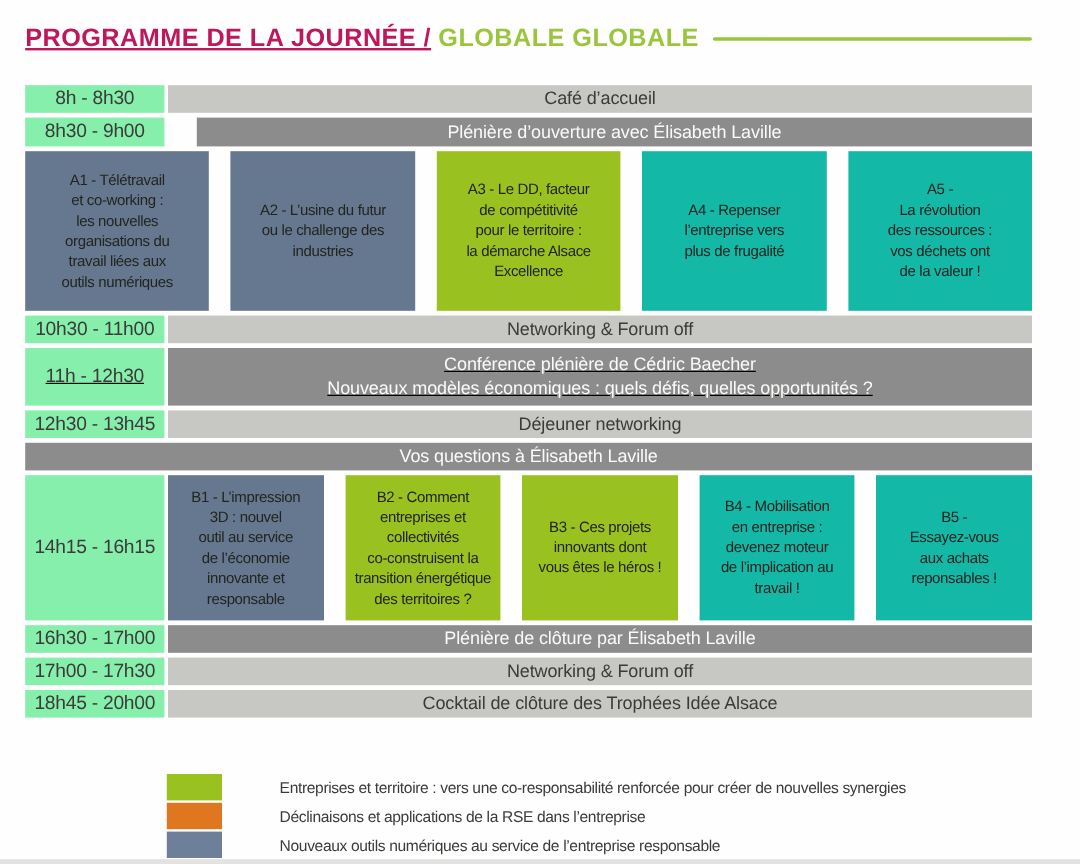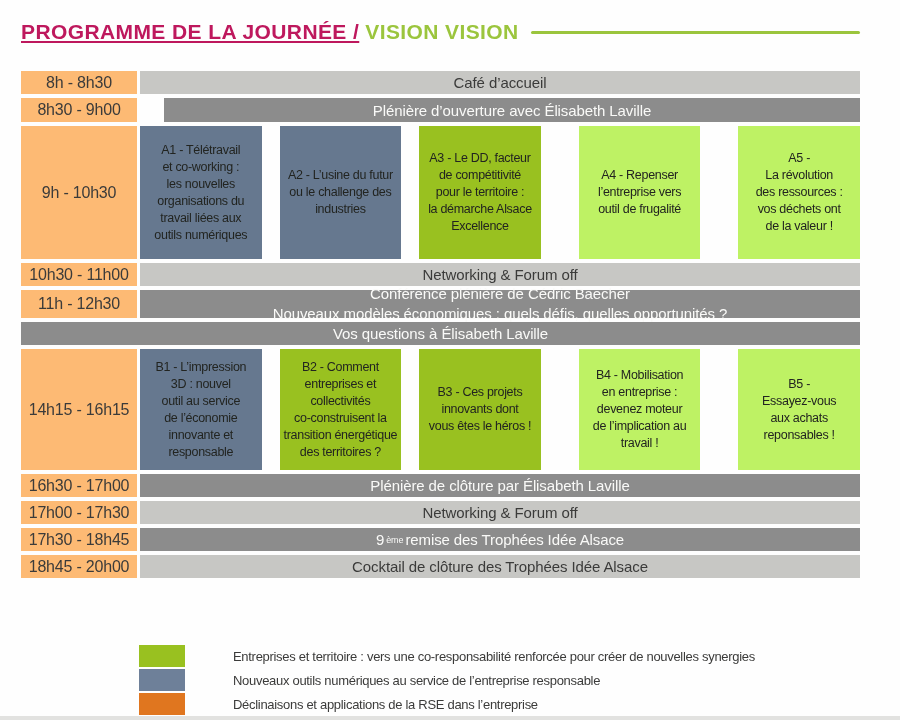--- a/index.html
+++ b/index.html
@@ -15,25 +15,25 @@
   }
   .title { font-size:21px; font-weight:700; letter-spacing:0.4px; white-space:nowrap; }
   .t-orange { color:#be185d;text-decoration:underline; }
   .t-green  { color:#9bc53d; margin-left:6px; }
   .title-line { flex:1; height:3px; background:#9bc53d; margin-left:12px; border-radius:2px; }
 
   
   .table { position:absolute; left:21px; top:71px; width:839px; }
   .row { display:flex; margin-bottom:4px; height:23px; }
   .row.h24 { height:24px;gap:24px; }
-  .row.h44 { height:28px; }
+  .row.h44 { height:48px;text-decoration:underline; }
   .row.hA  { height:133px; }
   .row.hB  { height:121px; }
   .time {
-    width:116px; margin-right:3px; background:#fdba74; color:#3b3b3a;
+    width:116px; margin-right:3px; background:#86efac; color:#3b3b3a;
     font-size:16px; letter-spacing:-0.2px;
     display:flex; align-items:center; justify-content:center; flex-shrink:0;
   }
   .bar {
     flex:1; display:flex; align-items:center; justify-content:center;
     font-size:15px; letter-spacing:-0.1px; text-align:center;
   }
   .bar.light { background:#c7c7c4; color:#3b3b3a; }
   .bar.dark  { background:#8c8c8c; color:#fafaf8; }
   .bar.two-line { flex-direction:column; line-height:20px; }
@@ -41,77 +41,76 @@
 
   .cards { flex:1; display:flex; gap:18px; }
   .card {
     flex:1; display:flex; align-items:center; justify-content:center;
     text-align:center; white-space:pre-line; overflow:hidden;
     font-size:12.5px; line-height:17px; letter-spacing:-0.3px;
     color:#222420; padding:2px;
   }
   .c-blue   { background:#66788f; }
   .c-green  { background:#99c120; }
-  .c-orange { background:#bef264;margin-left:20px; }
+  .c-orange { background:#14b8a6; }
 
   
   .legend { position:absolute; left:139px; top:645px; }
   .legend-item { display:flex; align-items:center; height:22px; margin-bottom:2px;gap:36px; }
   .swatch { width:46px; height:22px; margin-right:12px; flex-shrink:0; }
   .sw-green  { background:#99c120; }
   .sw-orange { background:#e0761f; }
   .sw-blue   { background:#6e8099; }
   .legend-label { font-size:13px; letter-spacing:-0.3px; color:#3b3b3a; white-space:nowrap; }
 
   .bottom-strip { position:absolute; left:0; bottom:0; width:900px; height:4px; background:#e2e2e0; }
 </style>
 </head>
 <body>
 
 <div class="page">
 
   <div class="title-row">
     <div class="title">
-      <span class="t-orange">PROGRAMME DE LA JOURNÉE /</span><span class="t-green">VISION VISION</span>
+      <span class="t-orange">PROGRAMME DE LA JOURNÉE /</span><span class="t-green">GLOBALE GLOBALE</span>
     </div>
     <div class="title-line"></div>
   </div>
 
   <div class="table">
 
     <div class="row">
       <div class="time">8h - 8h30</div>
       <div class="bar light">Café d’accueil</div>
     </div>
 
     <div class="row h24">
       <div class="time">8h30 - 9h00</div>
       <div class="bar dark">Plénière d’ouverture avec Élisabeth Laville</div>
     </div>
 
     <div class="row hA">
-      <div class="time">9h - 10h30</div>
       <div class="cards">
         <div class="card c-blue">A1 - Télétravail
 et co-working :
 les nouvelles
 organisations du
 travail liées aux
 outils numériques</div>
         <div class="card c-blue">A2 - L’usine du futur
 ou le challenge des
 industries</div>
         <div class="card c-green">A3 - Le DD, facteur
 de compétitivité
 pour le territoire :
 la démarche Alsace
 Excellence</div>
         <div class="card c-orange">A4 - Repenser
 l’entreprise vers
-outil de frugalité</div>
+plus de frugalité</div>
         <div class="card c-orange">A5 -
 La révolution
 des ressources :
 vos déchets ont
 de la valeur !</div>
       </div>
     </div>
 
     <div class="row">
       <div class="time">10h30 - 11h00</div>
@@ -119,20 +118,24 @@
     </div>
 
     <div class="row h44">
       <div class="time">11h - 12h30</div>
       <div class="bar dark two-line">
         <div>Conférence plénière de Cédric Baecher</div>
         <div>Nouveaux modèles économiques : quels défis, quelles opportunités ?</div>
       </div>
     </div>
 
+    <div class="row">
+      <div class="time">12h30 - 13h45</div>
+      <div class="bar light">Déjeuner networking</div>
+    </div>
 
     <div class="row">
       <div class="bar dark">Vos questions à Élisabeth Laville</div>
     </div>
 
     <div class="row hB">
       <div class="time">14h15 - 16h15</div>
       <div class="cards">
         <div class="card c-blue">B1 - L’impression
 3D : nouvel
@@ -164,46 +167,38 @@
     <div class="row">
       <div class="time">16h30 - 17h00</div>
       <div class="bar dark">Plénière de clôture par Élisabeth Laville</div>
     </div>
 
     <div class="row">
       <div class="time">17h00 - 17h30</div>
       <div class="bar light">Networking &amp; Forum off</div>
     </div>
 
-    <div class="row">
-      <div class="time">17h30 - 18h45</div>
-      <div class="bar dark">
-        <span>9</span>
-          <sup class="ord">ème</sup> 
-          <span>remise des Trophées Idée Alsace</span>
-      </div>
-    </div>
 
     <div class="row">
       <div class="time">18h45 - 20h00</div>
       <div class="bar light">Cocktail de clôture des Trophées Idée Alsace</div>
     </div>
 
   </div>
 
   <div class="legend">
     <div class="legend-item">
       <span class="swatch sw-green"></span>
       <span class="legend-label">Entreprises et territoire : vers une co-responsabilité renforcée pour créer de nouvelles synergies</span>
     </div>
     <div class="legend-item">
+      <span class="swatch sw-orange"></span>
+      <span class="legend-label">Déclinaisons et applications de la RSE dans l’entreprise</span>
+    </div>
+    <div class="legend-item">
       <span class="swatch sw-blue"></span>
       <span class="legend-label">Nouveaux outils numériques au service de l’entreprise responsable</span>
     </div>
-    <div class="legend-item">
-      <span class="swatch sw-orange"></span>
-      <span class="legend-label">Déclinaisons et applications de la RSE dans l’entreprise</span>
-    </div>
   </div>
 
   <div class="bottom-strip"></div>
 
 </div>
 
 </body></html>

